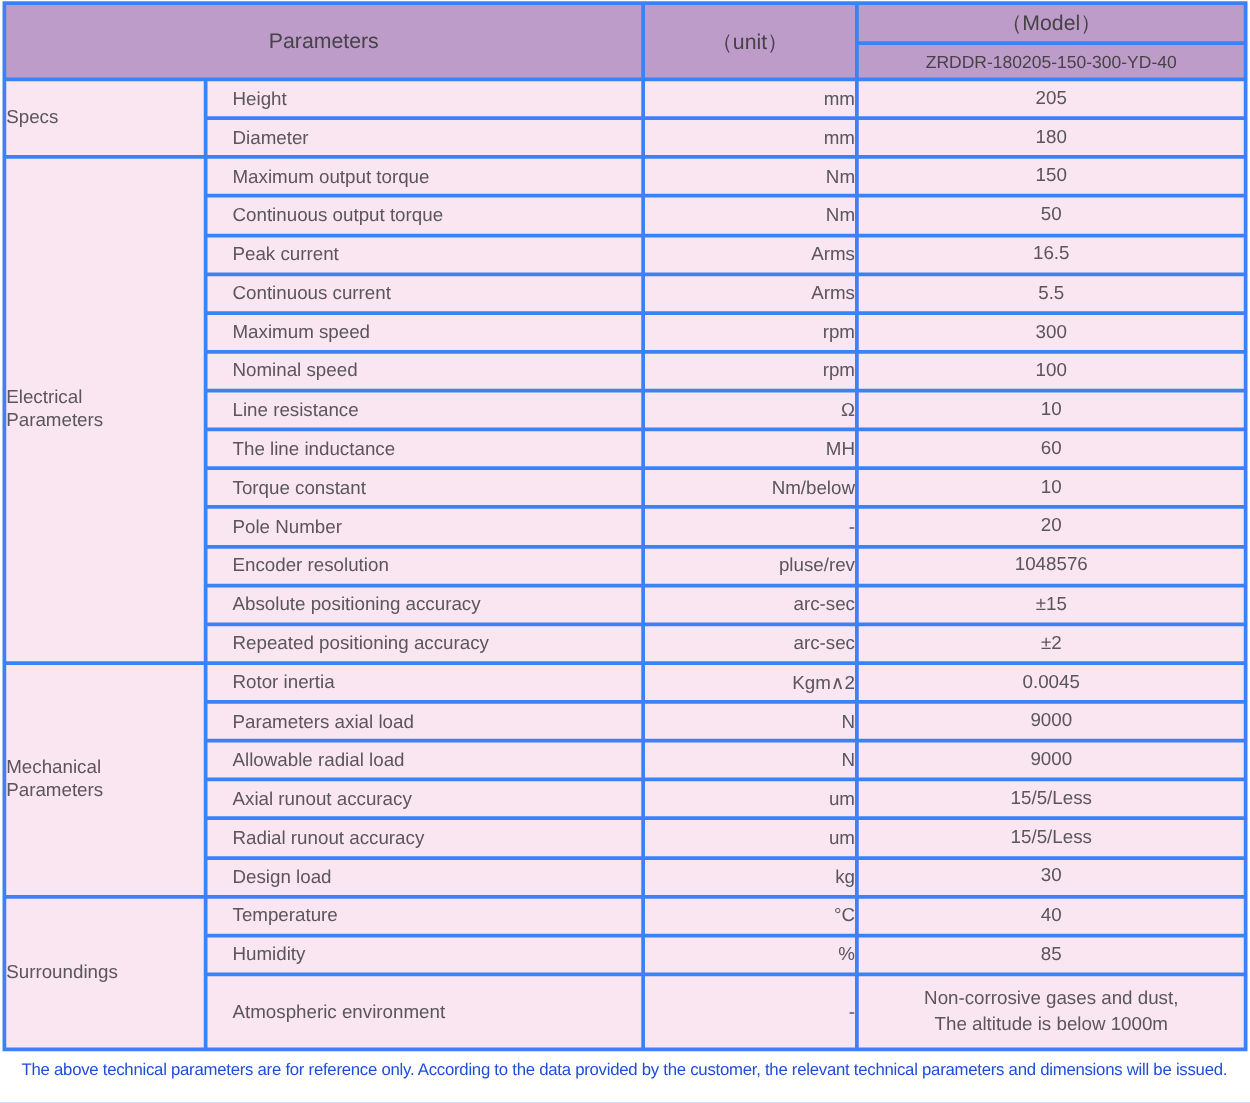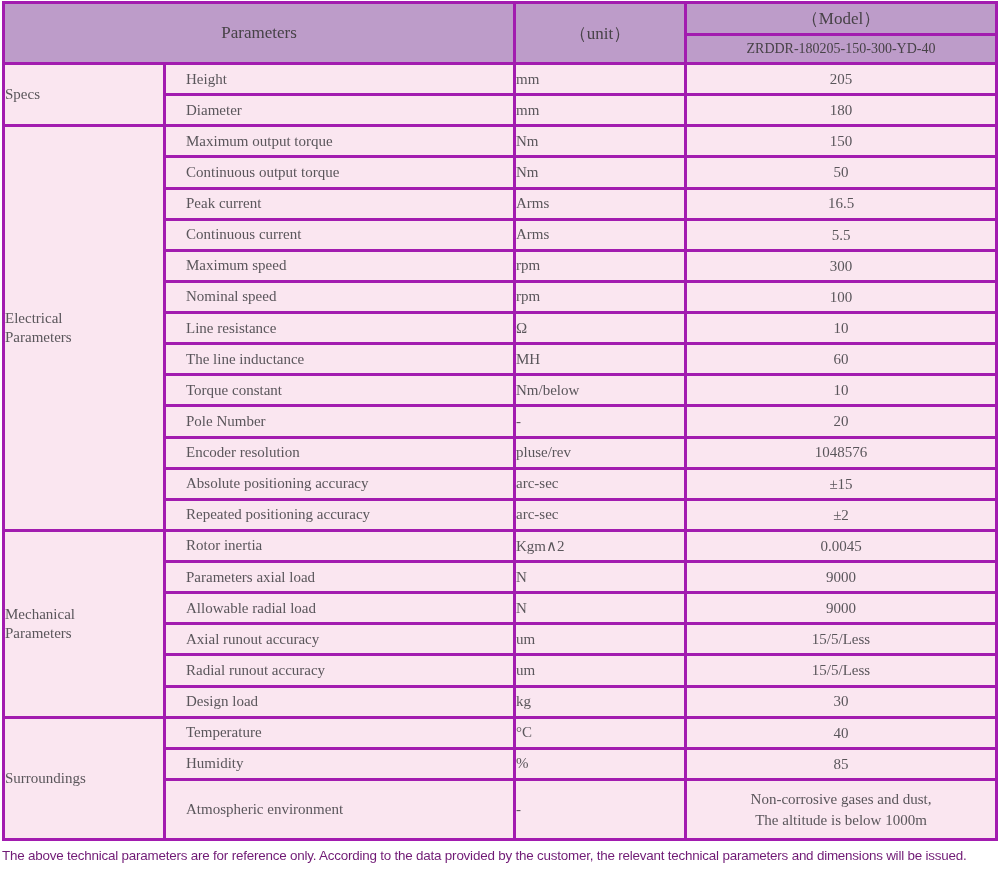--- a/index.html
+++ b/index.html
@@ -16,22 +16,21 @@
     height: 882px;
     box-sizing: border-box;
     padding: 1px 3px 0 2px;
   }
   table.spec-table {
     border-collapse: separate;
     border-spacing: 3px;
     table-layout: fixed;
     width: 995px;
     height: 840px;
-    background: #a21caf;
-    font-family: Liberation Serif, serif;
+    background: #3b82f6;
   }
   col.c-group { width: 158px; }
   col.c-param { width: 347px; }
   col.c-unit  { width: 168px; }
   col.c-value { width: 308px; }
 
   th, td {
     margin: 0;
     padding: 0;
     vertical-align: middle;
@@ -55,35 +54,36 @@
   }
   td.group-cell {
     text-align: left;
     white-space: pre-line;
     line-height: 1.25;
   }
   td.param-cell {
     text-align: left;
     padding-left: 20px;
   }
-  td.unit-cell  { text-align: left; }
+  td.unit-cell  { text-align: right; }
   td.value-cell {
     text-align: center;
     white-space: pre-line;
     line-height: 1.35;
   }
   tr.tall { height: 57px; }
 
   .footnote {
     margin: 0;
     padding: 7px 0 0 0;
     font-size: 13.4px;
-    color: #701a75;
+    color: #1d4ed8;
     letter-spacing: -0.2px;
     white-space: nowrap;
+    text-align: center;
   }
 </style>
 </head>
 <body>
 
 <div class="page">
   <table class="spec-table">
     <colgroup>
       <col class="c-group">
       <col class="c-param">

